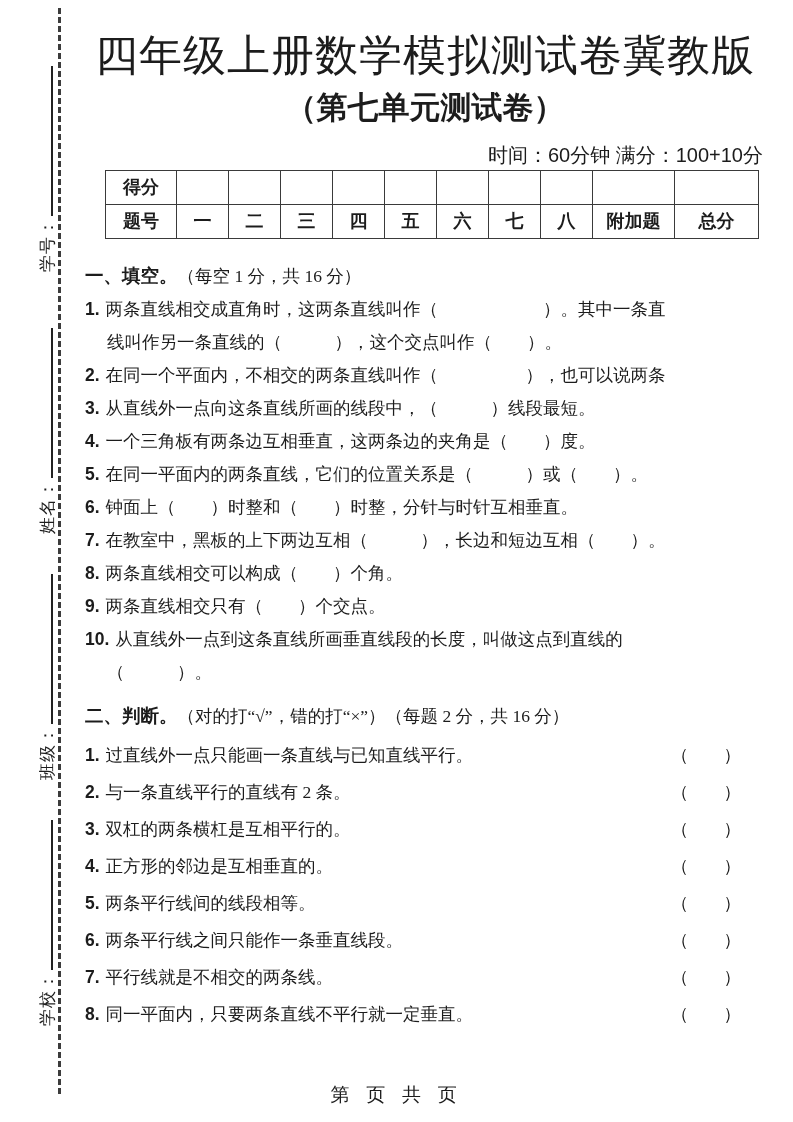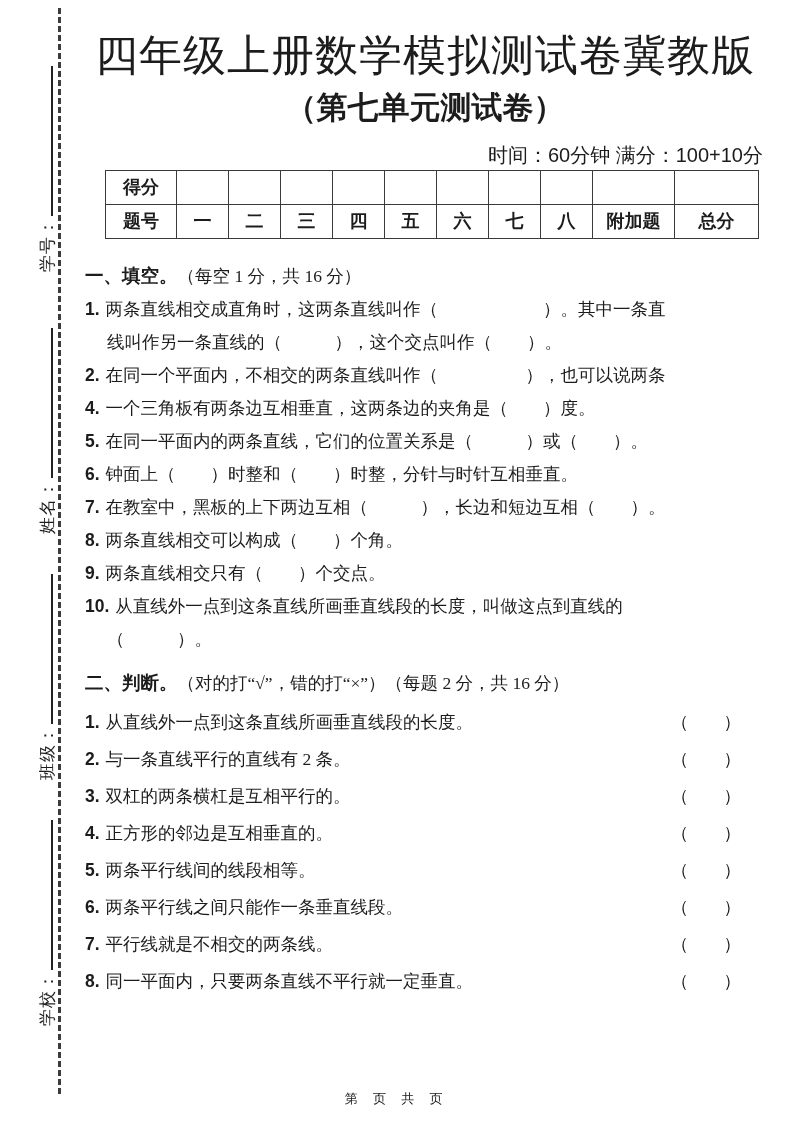--- a/index.html
+++ b/index.html
@@ -81,21 +81,21 @@
   .judge-list { margin-top:4px; }
   .jq {
     display:flex; justify-content:space-between;
     font-size:17.5px; line-height:37px; padding-right:24px;
   }
   .jtext { flex:1; }
   .jbracket { white-space:pre; }
 
   .footer {
     position:absolute; left:0; width:793px; bottom:14px;
-    text-align:center; font-size:13px; letter-spacing:6px;
+    text-align:center; font-size:19px; letter-spacing:6px;
   }
 </style>
 </head>
 <body>
 
 <div class="page">
 
   <div class="dashed-line"></div>
   <div class="sidebar-strip">
     <span class="sb-field sb-f3"><span>学校：</span><span class="sb-line"></span></span>
@@ -160,20 +160,23 @@
 
     <div class="fill-list">
       <div class="q">
         <div class="qline"><span class="qnum">1.</span><span>两条直线相交成直角时，这两条直线叫作（　　　　　　）。其中一条直</span></div>
         <div class="qline cont"><span>线叫作另一条直线的（　　　），这个交点叫作（　　）。</span></div>
       </div>
       <div class="q">
         <div class="qline"><span class="qnum">2.</span><span>在同一个平面内，不相交的两条直线叫作（　　　　　），也可以说两条</span></div>
       </div>
       <div class="q">
+        <div class="qline"><span class="qnum">3.</span><span>从直线外一点向这条直线所画的线段中，（　　　）线段最短。</span></div>
+      </div>
+      <div class="q">
         <div class="qline"><span class="qnum">4.</span><span>一个三角板有两条边互相垂直，这两条边的夹角是（　　）度。</span></div>
       </div>
       <div class="q">
         <div class="qline"><span class="qnum">5.</span><span>在同一平面内的两条直线，它们的位置关系是（　　　）或（　　）。</span></div>
       </div>
       <div class="q">
         <div class="qline"><span class="qnum">6.</span><span>钟面上（　　）时整和（　　）时整，分针与时针互相垂直。</span></div>
       </div>
       <div class="q">
         <div class="qline"><span class="qnum">7.</span><span>在教室中，黑板的上下两边互相（　　　），长边和短边互相（　　）。</span></div>
@@ -189,21 +192,21 @@
         <div class="qline cont"><span>（　　　）。</span></div>
       </div>
     </div>
 
     <div class="sec-heading" style="margin-top:10px">
       <span class="sec-bold">二、判断。</span><span class="sec-rest">（对的打“√”，错的打“×”）（每题 2 分，共 16 分）</span>
     </div>
 
     <div class="judge-list">
       <div class="jq">
-        <span class="jtext"><span class="qnum">1.</span><span>从直线外一点到这条直线所画垂直线段的长度。</span></span>
+        <span class="jtext"><span class="qnum">1.</span><span>过直线外一点只能画一条直线与已知直线平行。</span></span>
         <span class="jbracket">（　　）</span>
       </div>
       <div class="jq">
         <span class="jtext"><span class="qnum">2.</span><span>与一条直线平行的直线有 2 条。</span></span>
         <span class="jbracket">（　　）</span>
       </div>
       <div class="jq">
         <span class="jtext"><span class="qnum">3.</span><span>双杠的两条横杠是互相平行的。</span></span>
         <span class="jbracket">（　　）</span>
       </div>

